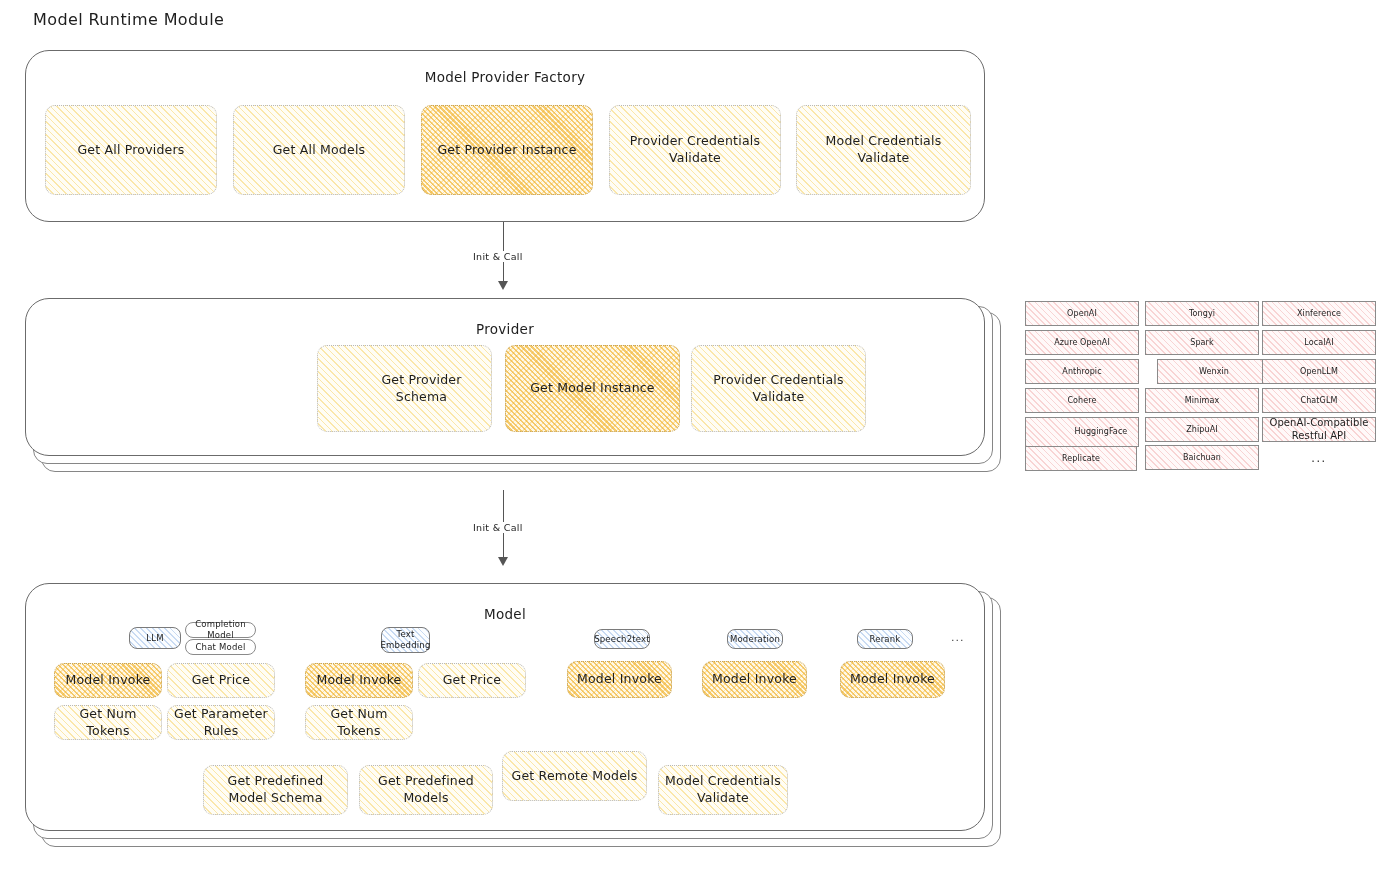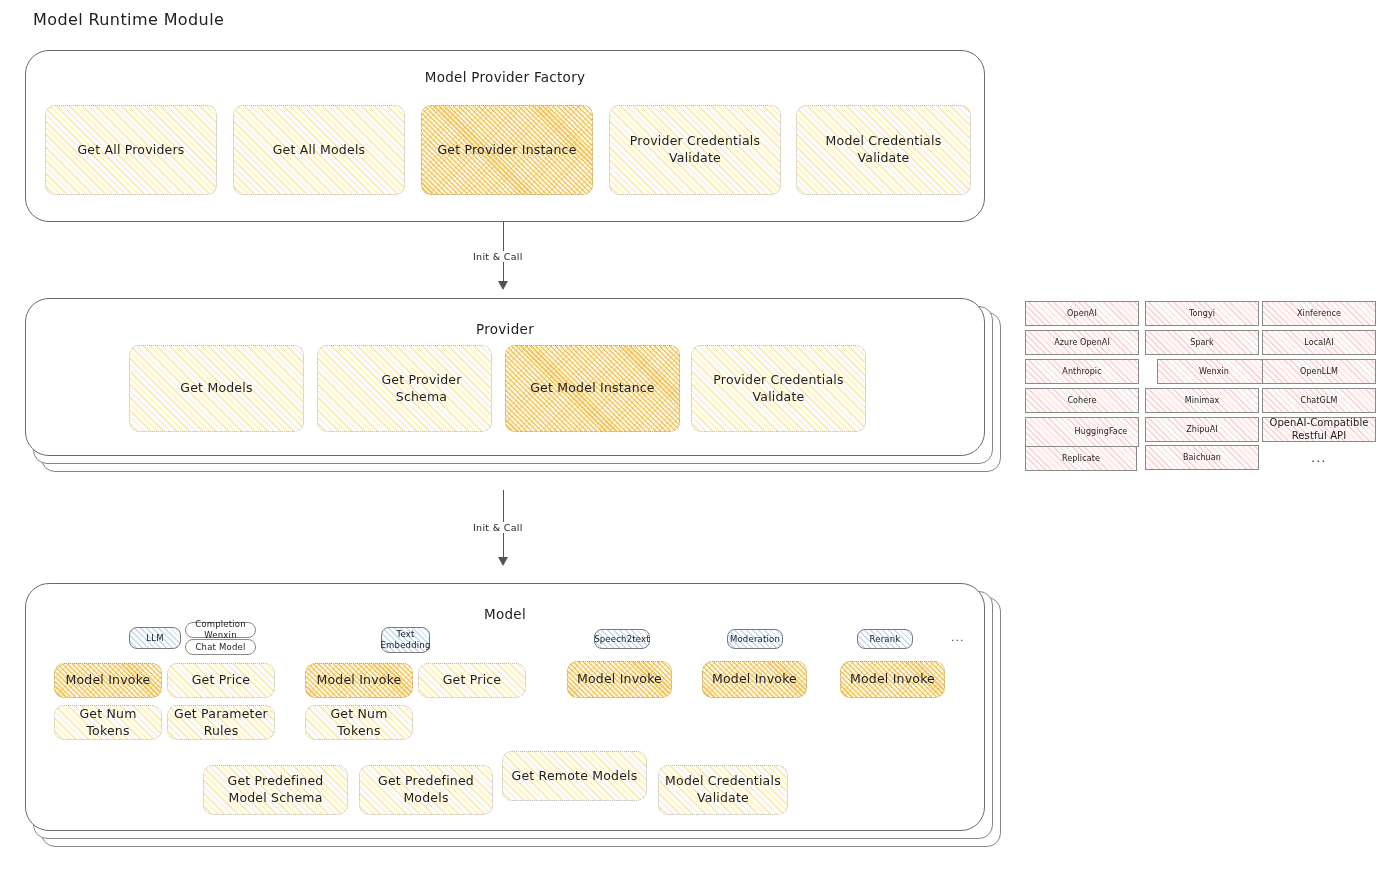--- a/index.html
+++ b/index.html
@@ -173,23 +173,20 @@
   <div class="arrow-line" style="left:503px; top:222px; height:62px;"></div>
   <div class="arrow-head" style="left:498px; top:281px;"></div>
   <div class="arrow-label" style="left:469px; top:251px;">Init &amp; Call</div>
 
   <div class="panel-stack-layer" style="left:41px; top:312px; width:960px; height:160px;"></div>
   <div class="panel-stack-layer" style="left:33px; top:306px; width:960px; height:158px;"></div>
   <div class="panel" style="left:25px; top:298px; width:960px; height:158px;">
     <div class="panel-title" style="top:22px;">Provider</div>
   </div>
 
-  <div class="box fill-yellow" style="left:129px; top:345px; width:175px; height:87px;">
-    <span>Get Models</span>
-  </div>
   <div class="box fill-yellow" style="left:317px; top:345px; width:175px; height:87px;padding-left:40px;">
     <span>Get Provider Schema</span>
   </div>
   <div class="box fill-orange" style="left:505px; top:345px; width:175px; height:87px;">
     <span>Get Model Instance</span>
   </div>
   <div class="box fill-yellow" style="left:691px; top:345px; width:175px; height:87px;">
     <span>Provider Credentials Validate</span>
   </div>
 
@@ -255,21 +252,21 @@
   <div class="panel-stack-layer" style="left:41px; top:597px; width:960px; height:250px;"></div>
   <div class="panel-stack-layer" style="left:33px; top:591px; width:960px; height:248px;"></div>
   <div class="panel" style="left:25px; top:583px; width:960px; height:248px;">
     <div class="panel-title" style="top:22px;">Model</div>
   </div>
 
   <div class="box fill-blue badge" style="left:129px; top:627px; width:52px; height:22px;">
     <span>LLM</span>
   </div>
   <div class="box fill-plain badge" style="left:185px; top:622px; width:71px; height:16px;">
-    <span>Completion Wenxin</span>
+    <span>Completion Model</span>
   </div>
   <div class="box fill-plain badge" style="left:185px; top:639px; width:71px; height:16px;">
     <span>Chat Model</span>
   </div>
 
   <div class="box fill-orange" style="left:54px; top:663px; width:108px; height:35px;">
     <span>Model Invoke</span>
   </div>
   <div class="box fill-yellow" style="left:167px; top:663px; width:108px; height:35px;">
     <span>Get Price</span>

